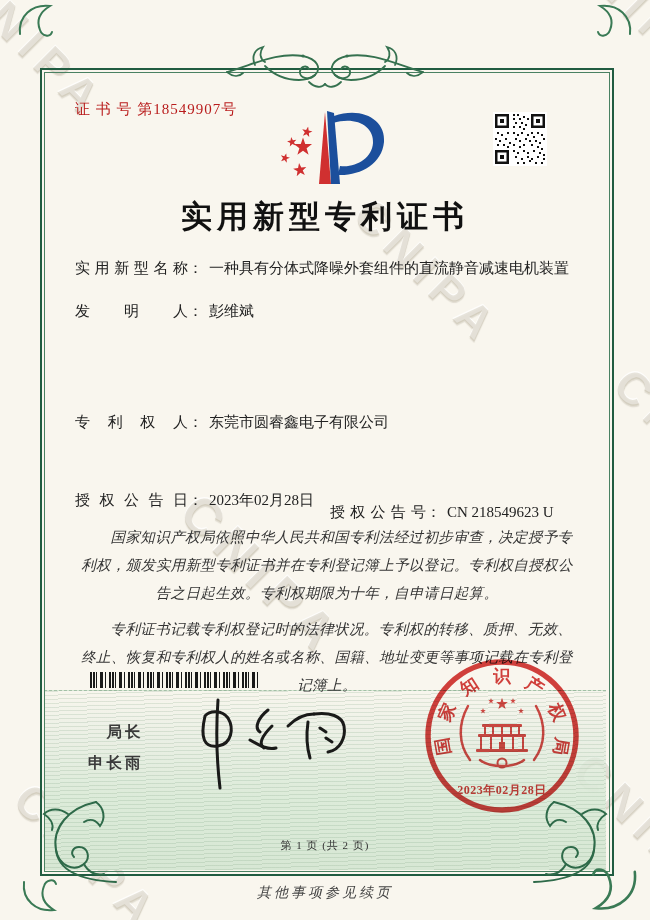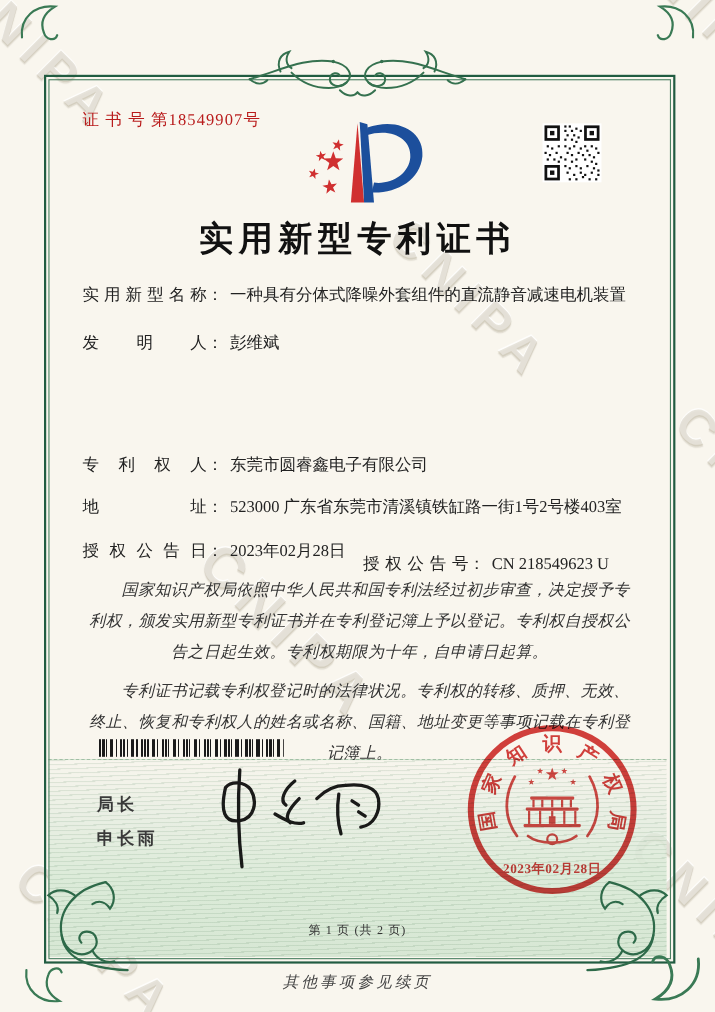--- a/index.html
+++ b/index.html
@@ -39,21 +39,21 @@
 
   .paras{position:absolute;left:75px;top:524px;width:504px;z-index:5;}
   .paras p{margin:0 0 9px 0;font-size:14.5px;line-height:1.92;font-style:italic;letter-spacing:0.4px;
            text-indent:2em;color:#333;text-align:center;}
 
   .barcode{position:absolute;left:90px;top:672px;width:168px;height:16px;z-index:5;
     background:repeating-linear-gradient(90deg,#1a1a1a 0 2px,transparent 2px 3px,#1a1a1a 3px 5px,transparent 5px 6px,#1a1a1a 6px 7px,transparent 7px 10px,#1a1a1a 10px 13px,transparent 13px 15px,#1a1a1a 15px 16px,transparent 16px 19px);}
 
   .issuer{position:absolute;left:88px;top:724px;z-index:6;font-family:"Liberation Sans","DejaVu Sans",sans-serif;
           font-size:15.5px;font-weight:600;color:#3a3a3a;letter-spacing:3px;line-height:1.0;}
-  .issuer div{margin-bottom:15px;}
+  .issuer div{margin-bottom:15px;text-align:right;}
 
   .signature{position:absolute;left:180px;top:688px;z-index:6;mix-blend-mode:multiply;}
   .seal{position:absolute;left:420px;top:654px;z-index:7;opacity:0.92;mix-blend-mode:multiply;}
   .seal text{font-weight:bold;fill:#d2312e;font-family:"Liberation Serif","DejaVu Serif",serif;}
 
   .pagefoot{position:absolute;left:0;top:838px;width:650px;text-align:center;font-size:11px;letter-spacing:1px;color:#333;z-index:6;}
   .contnote{position:absolute;left:0;top:884px;width:650px;text-align:center;font-size:14px;font-style:italic;
             letter-spacing:3px;color:#444;z-index:6;}
 
   .logo{position:absolute;left:278px;top:104px;z-index:5;}
@@ -233,23 +233,20 @@
 
   <div class="frow" style="top:259px;">
     <span class="flabel">实用新型名称</span><span class="fcolon">：</span><span class="fvalue">一种具有分体式降噪外套组件的直流静音减速电机装置</span>
   </div>
   <div class="frow" style="top:302px;">
     <span class="flabel">发明人</span><span class="fcolon">：</span><span class="fvalue">彭维斌</span>
   </div>
   <div class="frow" style="top:413px;">
     <span class="flabel">专利权人</span><span class="fcolon">：</span><span class="fvalue">东莞市圆睿鑫电子有限公司</span>
   </div>
-  <div class="frow" style="top:451px;">
-    <span class="flabel">地址</span><span class="fcolon">：</span><span class="fvalue">523000 广东省东莞市清溪镇铁缸路一街1号2号楼403室</span>
-  </div>
   <div class="frow" style="top:491px;">
     <span class="flabel">授权公告日</span><span class="fcolon">：</span><span class="fvalue">2023年02月28日</span>
     <span class="fgroup2">
       <span class="flabel small">授权公告号</span><span class="fcolon">：</span><span class="fvalue">CN 218549623 U</span>
     </span>
   </div>
 
   <div class="paras">
     <p>国家知识产权局依照中华人民共和国专利法经过初步审查，决定授予专利权，颁发实用新型专利证书并在专利登记簿上予以登记。专利权自授权公告之日起生效。专利权期限为十年，自申请日起算。</p>
     <p>专利证书记载专利权登记时的法律状况。专利权的转移、质押、无效、终止、恢复和专利权人的姓名或名称、国籍、地址变更等事项记载在专利登记簿上。</p>

